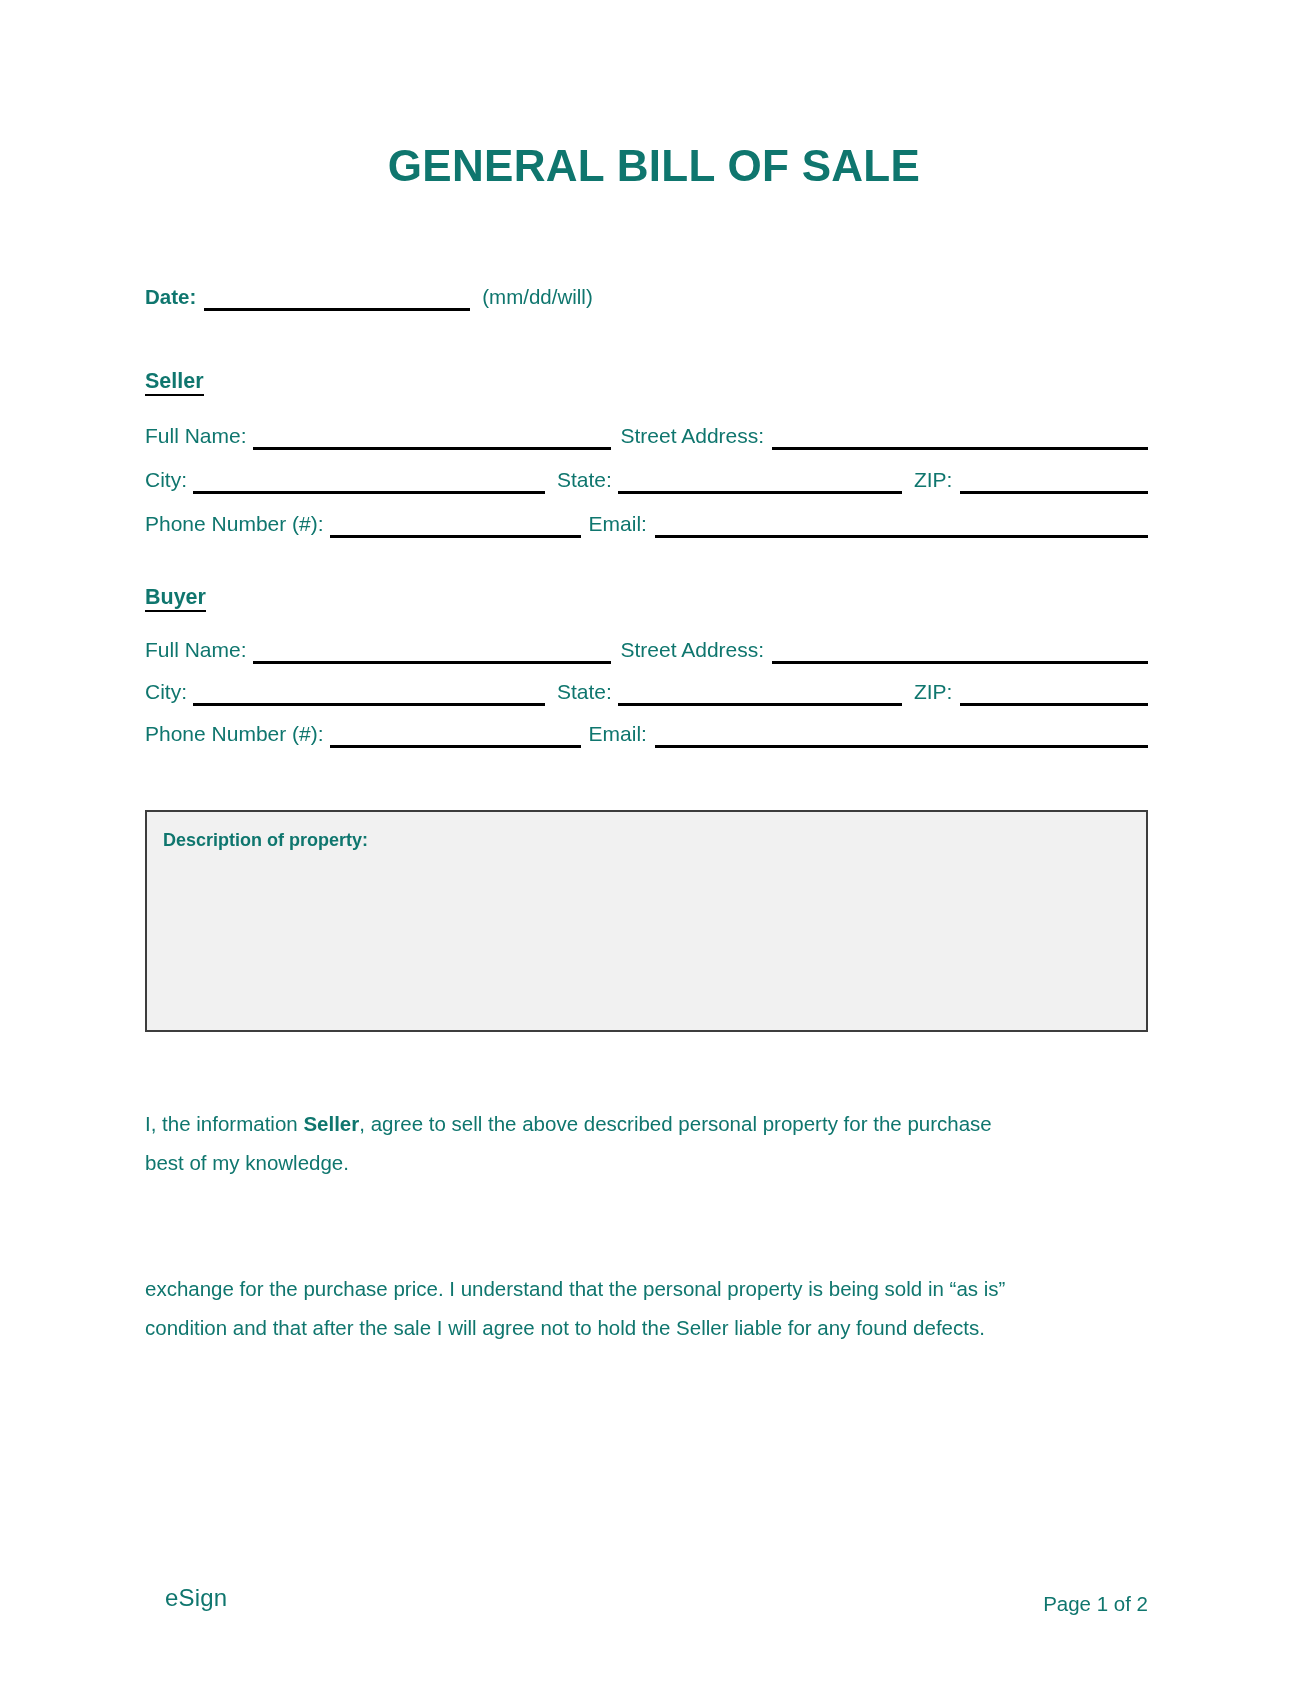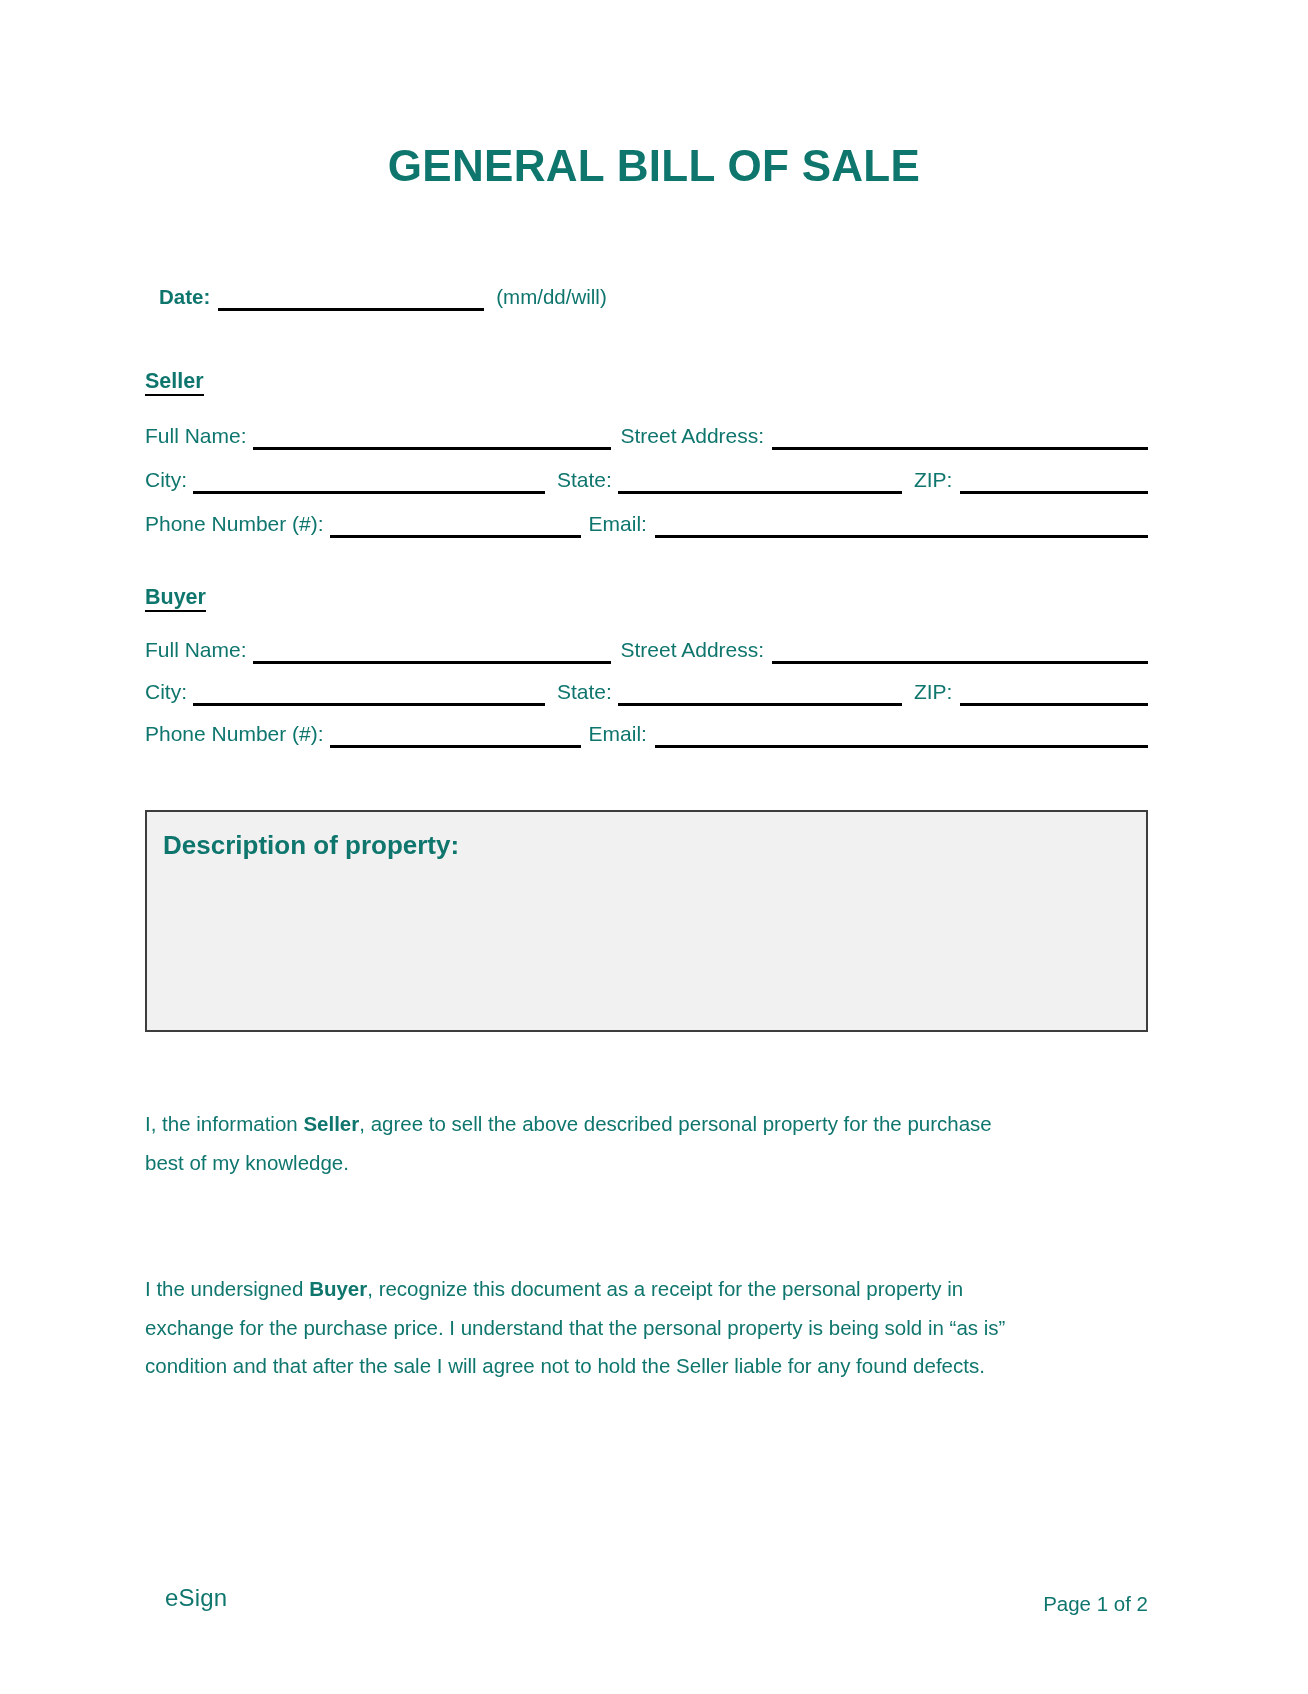--- a/index.html
+++ b/index.html
@@ -15,21 +15,21 @@
   }
 
   
   .frow {
     left:145px; width:1003px; height:28px;
     display:flex; align-items:flex-end; font-size:21px;
   }
   .lab { white-space:nowrap; padding-bottom:2px; }
   .line { border-bottom:3px solid #000; height:100%; box-sizing:border-box; }
 
-  .date-row { top:283px; left:159px; height:28px; display:flex; align-items:flex-end; font-size:20.5px; }
+  .date-row { top:283px; left:145px; height:28px; display:flex; align-items:flex-end; font-size:20.5px; }
   .date-label { font-weight:700; padding-bottom:2px; }
   .date-line { width:266px; margin-left:8px; }
   .date-hint { margin-left:12px; padding-bottom:2px; }
 
   .heading { left:145px; font-size:21.5px; font-weight:700; }
   .heading span { border-bottom:2.5px solid #000; padding-bottom:1px; }
   .h-seller { top:369px; }
   .h-buyer  { top:585px; }
 
   .r-s1 { top:422px; } .r-s2 { top:466px; } .r-s3 { top:510px; }
@@ -40,21 +40,21 @@
   .city-line  { width:352px; margin-left:6px; margin-right:12px; }
   .state-line { width:284px; margin-left:6px; margin-right:12px; }
   .zip-line   { flex:1; margin-left:8px; }
   .phone-line { width:251px; margin-left:6px; margin-right:8px; }
   .email-line { flex:1; margin-left:8px; }
 
   .prop-box {
     left:145px; top:810px; width:1003px; height:222px;
     background:#f1f1f1; border:2px solid #3d3d3d; box-sizing:border-box;
   }
-  .desc-label { position:absolute; left:16px; top:18px; font-size:26px; font-weight:700; }
+  .desc-label { position:absolute; left:16px; top:18px; font-size:18px; font-weight:700; }
   .desc-field { position:absolute; left:16px; top:52px; right:16px; height:112px; }
   .price-row  { position:absolute; left:16px; top:174px; height:32px; display:flex; align-items:flex-end; font-size:20.5px; }
   .price-label { font-weight:700; padding-bottom:2px; white-space:nowrap; }
   .currency { margin-left:6px; padding-bottom:2px; }
   .price-line { width:390px; border-bottom:3px solid #000; height:100%; box-sizing:border-box; }
 
   .para { left:145px; width:1010px; font-size:20.5px; line-height:38.5px; }
   .p-seller { top:1105px; }
   .p-buyer  { top:1270px; }
   .para .bold { font-weight:700; }
@@ -133,21 +133,20 @@
     <div class="desc-label">Description of property:</div>
     <div class="desc-field"></div>
   </div>
 
   <div class="abs para p-seller">
     <div><span>I, the information </span><span class="bold">Seller</span><span>, agree to sell the above described personal property for the purchase</span></div>
     <div>best of my knowledge.</div>
   </div>
 
   <div class="abs para p-buyer">
-    <div><span>I the undersigned </span><span class="bold">Buyer</span><span>, recognize this document as a receipt for the personal property in</span></div>
     <div>exchange for the purchase price. I understand that the personal property is being sold in “as is”</div>
     <div>condition and that after the sale I will agree not to hold the Seller liable for any found defects.</div>
   </div>
 
   <div class="abs footer-brand">eSign</div>
   <div class="abs footer-page">Page 1 of 2</div>
 
 </div>
 
 </body></html>

